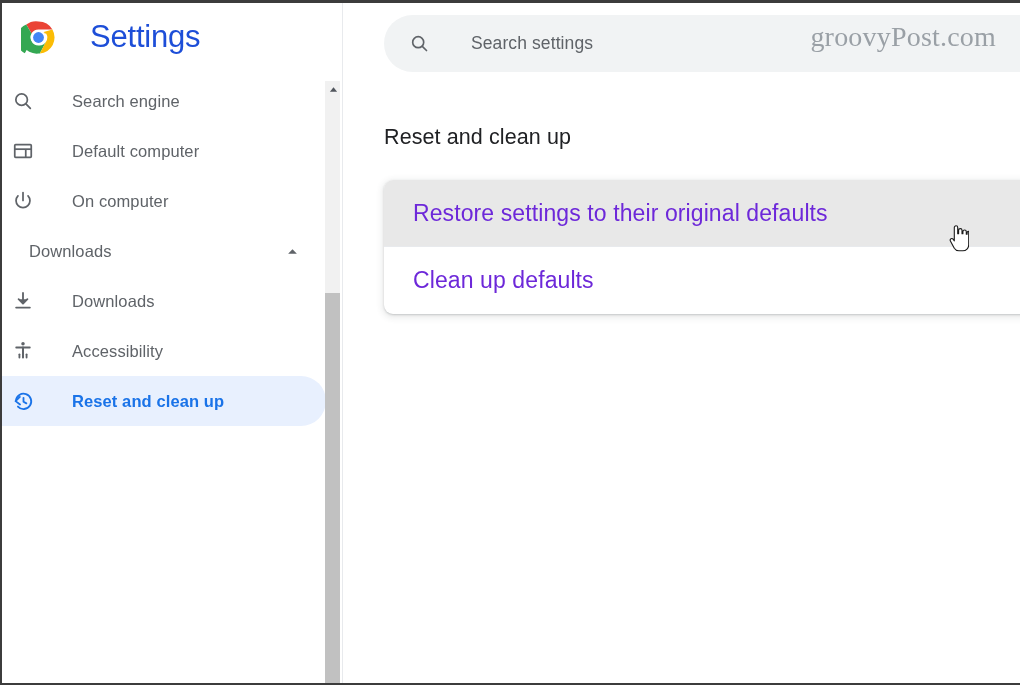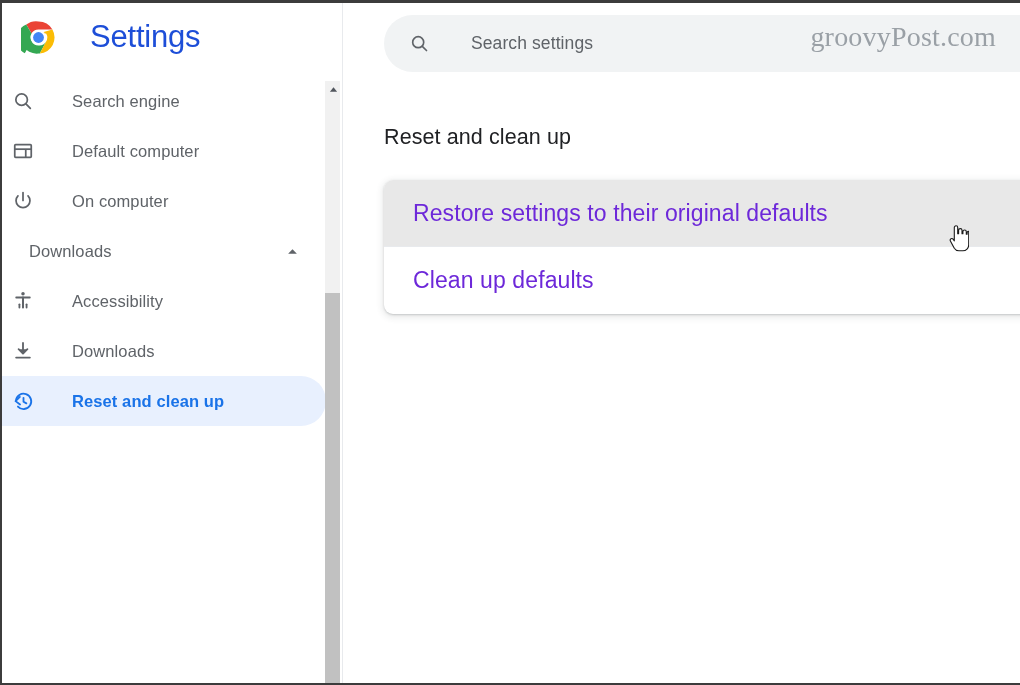--- a/index.html
+++ b/index.html
@@ -342,40 +342,40 @@
         <span class="chevron">
           <svg viewBox="0 0 24 24" width="15" height="15" fill="currentColor">
             <path d="M12 8.5 L19 15.5 L5 15.5 Z"></path>
           </svg>
         </span>
       </div>
 
 
       <div class="nav-item">
         <span class="nav-icon">
+          <svg viewBox="0 0 24 24" width="22" height="22" fill="none" stroke="currentColor" stroke-width="2" stroke-linecap="round" stroke-linejoin="round">
+            <line x1="12" y1="3.2" x2="12" y2="14.2"></line>
+            <polyline points="7.2,10 12,14.8 16.8,10" fill="currentColor" stroke="currentColor"></polyline>
+            <line x1="4.5" y1="19.2" x2="19.5" y2="19.2"></line>
+          </svg>
+        </span>
+        <span class="nav-label">Downloads</span>
+      </div>
+
+      <div class="nav-item">
+        <span class="nav-icon">
           <svg viewBox="0 0 24 24" width="22" height="22" fill="currentColor">
             <circle cx="12" cy="4.1" r="1.9"></circle>
             <rect x="3.6" y="7.2" width="16.8" height="2.1" rx="1"></rect>
             <rect x="10.9" y="7.2" width="2.2" height="13" rx="1"></rect>
             <rect x="7.1" y="14.6" width="2" height="5.6" rx="1"></rect>
             <rect x="14.9" y="14.6" width="2" height="5.6" rx="1"></rect>
           </svg>
         </span>
         <span class="nav-label">Accessibility</span>
-      </div>
-
-      <div class="nav-item">
-        <span class="nav-icon">
-          <svg viewBox="0 0 24 24" width="22" height="22" fill="none" stroke="currentColor" stroke-width="2" stroke-linecap="round" stroke-linejoin="round">
-            <line x1="12" y1="3.2" x2="12" y2="14.2"></line>
-            <polyline points="7.2,10 12,14.8 16.8,10" fill="currentColor" stroke="currentColor"></polyline>
-            <line x1="4.5" y1="19.2" x2="19.5" y2="19.2"></line>
-          </svg>
-        </span>
-        <span class="nav-label">Downloads</span>
       </div>
 
 
       <div class="nav-item selected">
         <span class="nav-icon">
           <svg viewBox="0 0 24 24" width="23" height="23" fill="none" stroke="currentColor" stroke-width="1.9" stroke-linecap="round" stroke-linejoin="round">
             <path d="M4.1 11.3a8 8 0 1 1 2.1 6"></path>
             <polyline points="8.2,7.2 3.7,11.6 8.4,15.2" fill="none"></polyline>
             <polyline points="12,8.2 12,12.3 15,14"></polyline>
           </svg>

